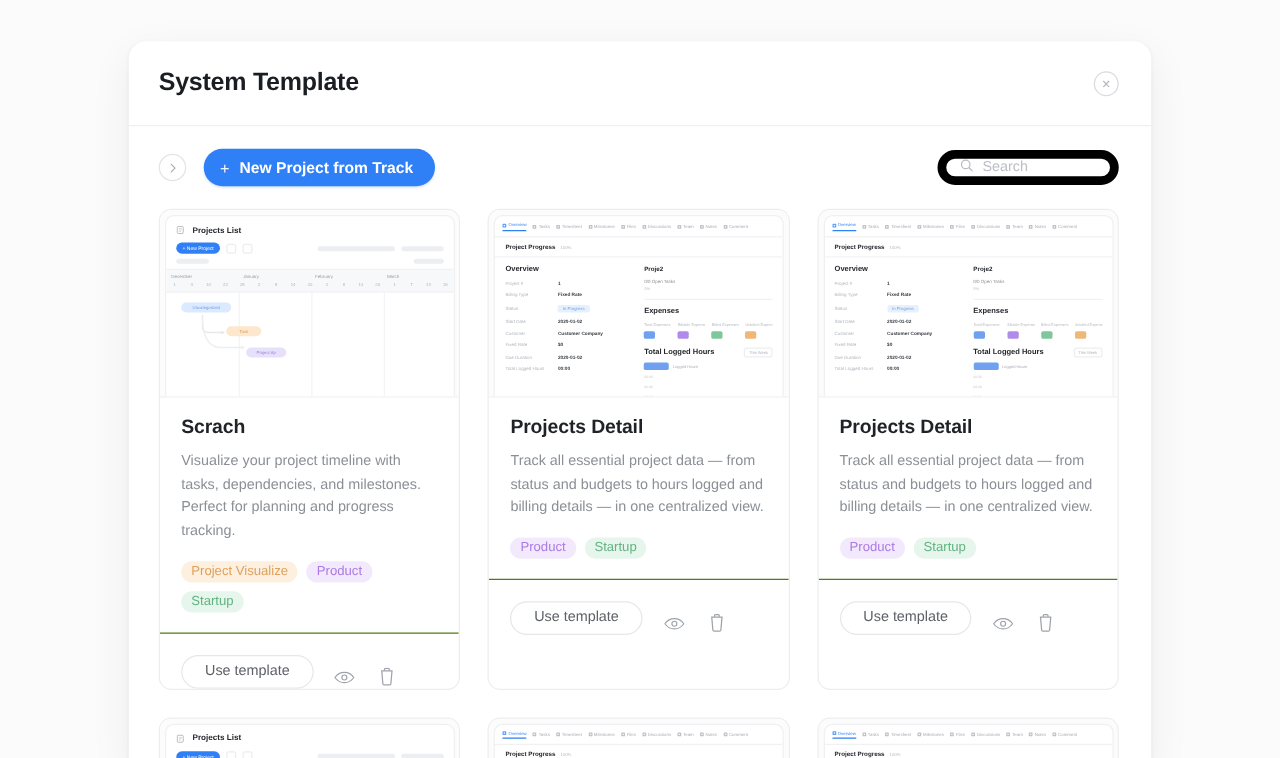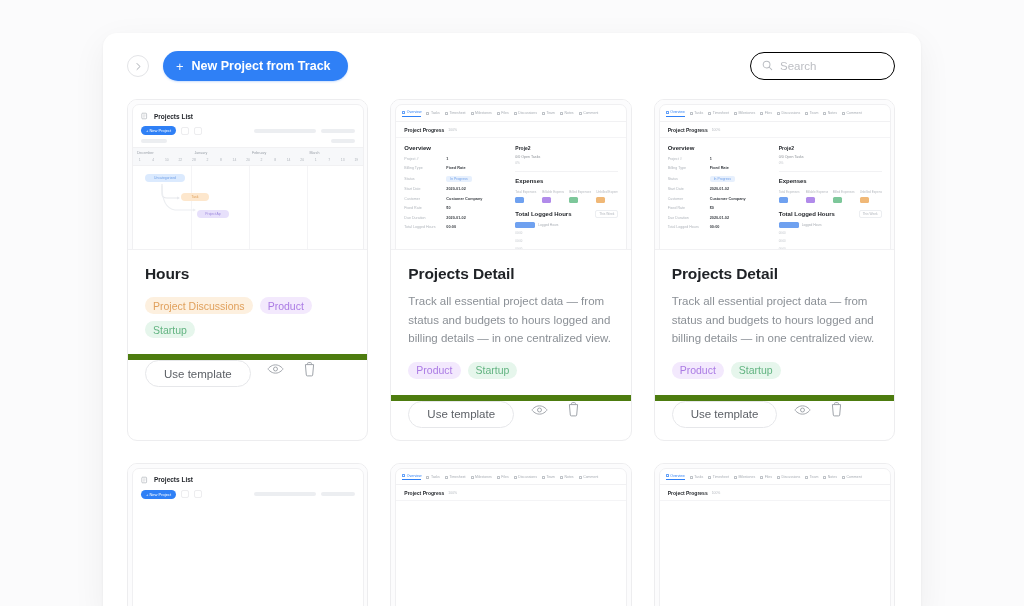--- a/index.html
+++ b/index.html
@@ -61,21 +61,21 @@
     border: none; border-radius: 15px;
     font-size: 12.5px; font-family: inherit; font-weight: bold;
     display: flex; align-items: center; gap: 8px;
     cursor: pointer;
     box-shadow: 0 1px 2px rgba(47,128,246,.25);
   }
   .primary-btn .plus { font-size: 13px; font-weight: normal; opacity: .95; }
 
   .search-wrap {
     width: 145px; height: 28px;
-    border: 1px solid #000000; border-radius: 14px;
+    border: 7px solid #000000; border-radius: 14px;
     display: flex; align-items: center; gap: 7px;
     padding: 0 11px; background: #fff;
   }
   .search-wrap input {
     border: none; outline: none; background: transparent;
     font-family: inherit; font-size: 11.5px; color: #5a5d63;
     width: 100%;
   }
   .search-wrap input::placeholder { color: #bcbec3; }
 
@@ -179,40 +179,45 @@
   .card-body { padding: 15px 17px 0; }
   .card-title { font-size: 15.5px; font-weight: bold; color: #1f2226; margin-bottom: 9px; letter-spacing: -.1px; }
   .card-desc { font-size: 11.5px; line-height: 1.62; color: #8b9096; }
   .tags { display: flex; flex-wrap: wrap; gap: 7px; margin-top: 14px; padding-bottom: 16px; }
   .tag { font-size: 10.5px; border-radius: 9px; padding: 2.5px 8px; white-space: nowrap; }
   .tag.orange { background: #fdf0df; color: #e0a05c; }
   .tag.purple { background: #f3e9fd; color: #ab7be4; }
   .tag.green  { background: #e6f6ec; color: #63b482; text-align: right; }
 
   .card-foot {
-    border-top: 6px solid #4d7c0f;
+    border-top: 1px solid #4d7c0f;
     height: 45px;
-    display: flex; align-items: flex-start;
+    display: flex; align-items: flex-end;
     padding: 0 17px; gap: 16px;
   }
   .use-btn {
     height: 27px; padding: 0 18px;
     border: 1px solid #e6e7ea; border-radius: 14px;
     background: #fff; color: #5d6167;
     font-size: 11.5px; font-family: inherit;
     cursor: pointer;
   }
   .icon-btn { width: 18px; height: 18px; display:flex; align-items:center; justify-content:center; cursor:pointer; color:#9ea3a9; }
   .icon-btn svg { display: block; }
 </style>
 </head>
 <body>
 
 <div class="modal">
 
+  <div class="modal-header">
+    <div class="modal-title">System Template</div>
+    <div class="spacer"></div>
+    <div class="close-btn">✕</div>
+  </div>
 
   <div class="toolbar">
     <div class="collapse-btn">
       <svg width="7" height="9" viewBox="0 0 7 9" fill="none">
           <path d="M2 1.5L5 4.5L2 7.5" stroke="#a9adb3" stroke-width="1" stroke-linecap="round" stroke-linejoin="round"></path>
         </svg>
     </div>
     <button class="primary-btn">
       <span class="plus">+</span>
       <span>New Project from Track</span>
@@ -292,23 +297,24 @@
                 <path d="M18 14.5 L21 16 L18 17.5Z" fill="#e6e8ec"></path>
                 <path d="M3 4 Q3 26 16 28 H36" stroke="#eceef1" stroke-width="1.1" fill="none"></path>
                 <path d="M34 26.5 L37 28 L34 29.5Z" fill="#eceef1"></path>
               </svg>
 
             </div>
           </div>
         </div>
       </div>
       <div class="card-body">
-        <div class="card-title">Hours</div>
+        <div class="card-title">Scrach</div>
+        <div class="card-desc">Visualize your project timeline with tasks, dependencies, and milestones. Perfect for planning and progress tracking.</div>
         <div class="tags">
-          <span class="tag orange">Project Discussions</span>
+          <span class="tag orange">Project Visualize</span>
           <span class="tag purple">Product</span>
           <span class="tag green">Startup</span>
         </div>
       </div>
       <div class="card-foot">
         <button class="use-btn">Use template</button>
         <div class="icon-btn">
           <svg width="17" height="12" viewBox="0 0 18 12" fill="none">
               <path d="M1 6s3-4.4 8-4.4S17 6 17 6s-3 4.4-8 4.4S1 6 1 6z" stroke="#9ea3a9" stroke-width="1"></path>
               <circle cx="9" cy="6" r="2.1" stroke="#9ea3a9" stroke-width="1"></circle>

